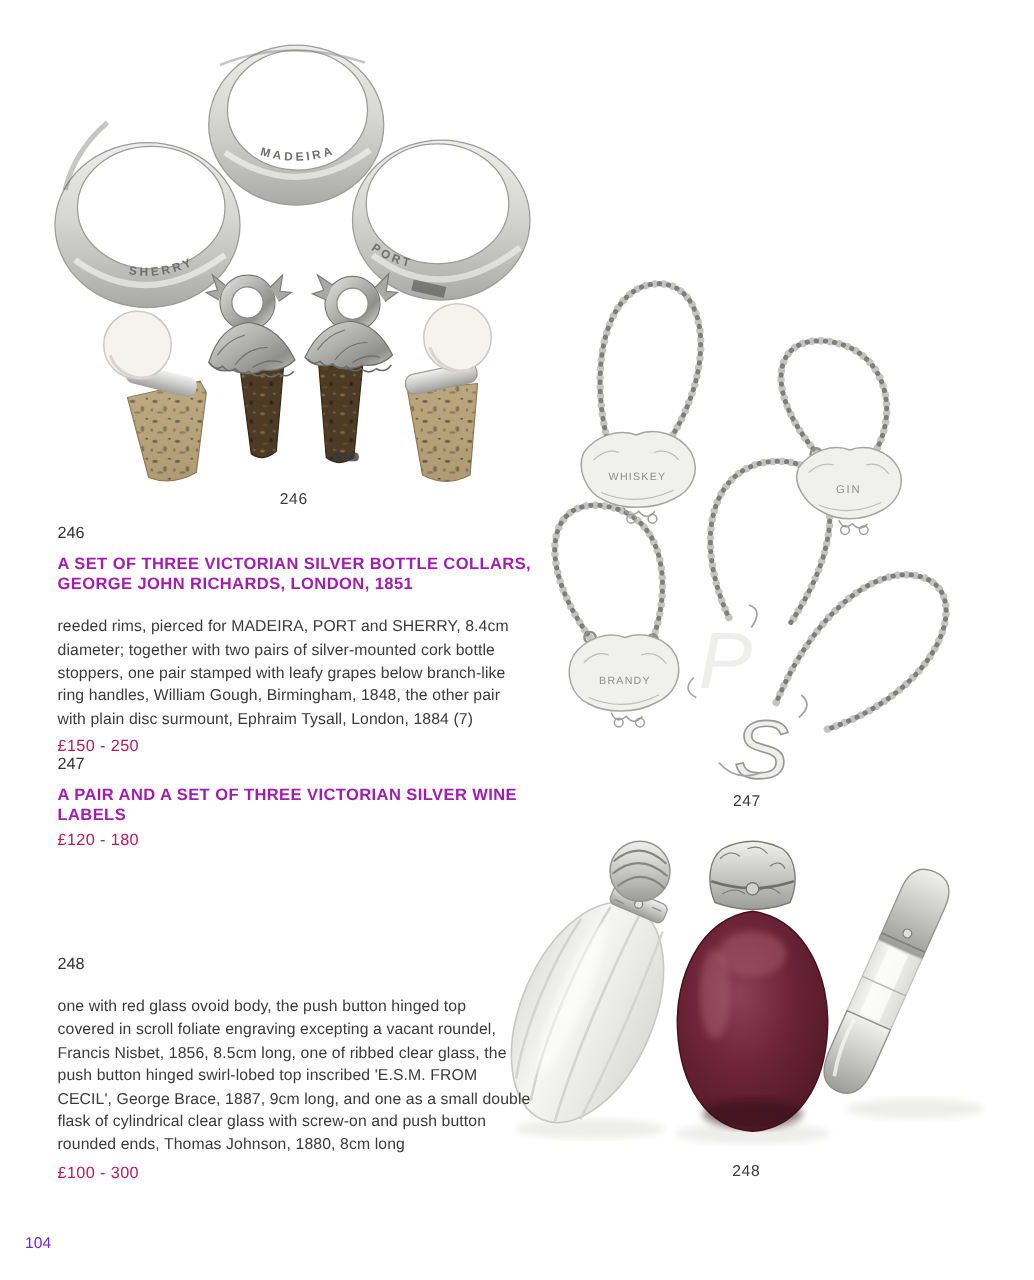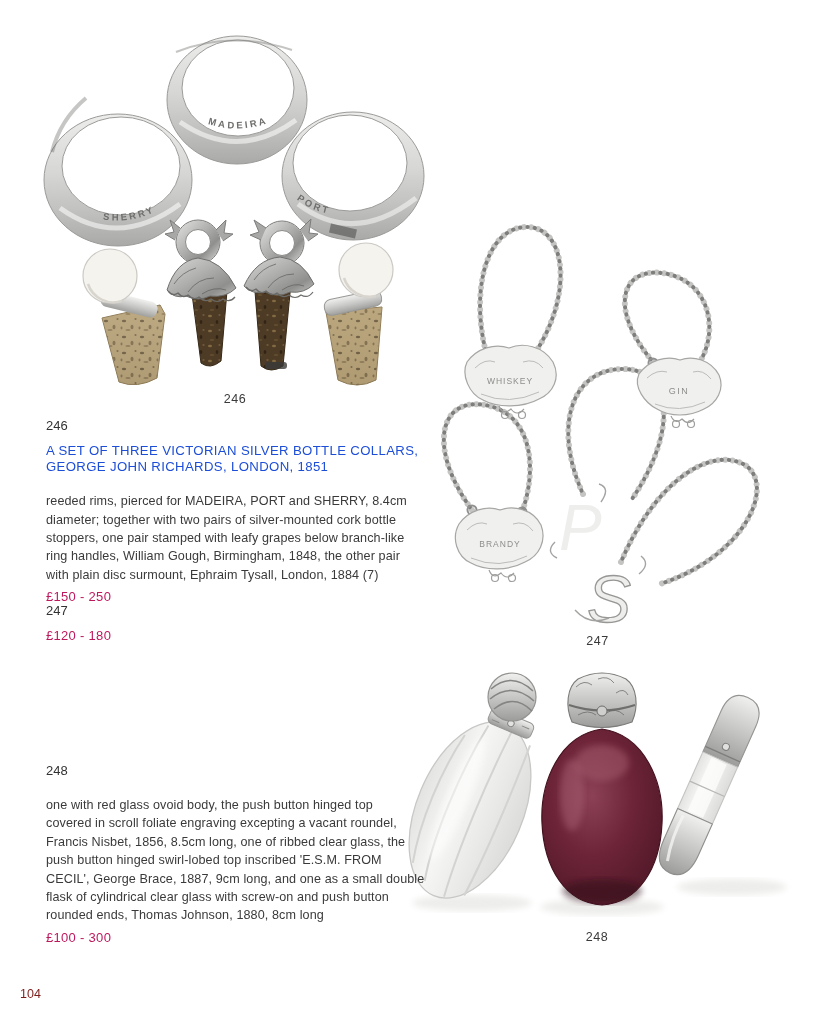--- a/index.html
+++ b/index.html
@@ -7,29 +7,29 @@
     position:relative;width:827px;height:1024px;background:#ffffff;
     font-family:"Liberation Sans",sans-serif;color:#2e2e2e;overflow:hidden;
   }
   .figure{position:absolute;}
   .fig-caption{
     position:absolute;text-align:center;font-size:12.5px;color:#3a3a3a;letter-spacing:.5px;
   }
   .lot-block{position:absolute;left:46px;width:396px;}
   .lot-number{font-size:13px;line-height:14px;margin-bottom:10px;color:#333;}
   .lot-title{
-    font-size:13.2px;line-height:15.6px;letter-spacing:.35px;color:#1d4ed8;
-    white-space:pre-line;margin-bottom:4.5px;
+    font-size:13.2px;line-height:15.6px;letter-spacing:.35px;color:#a21caf;
+    white-space:pre-line;margin-bottom:4.5px;font-weight:bold;
   }
   .lot-desc{
     font-size:12.6px;line-height:18.4px;letter-spacing:.1px;color:#3a3a3a;
     white-space:pre-line;margin-bottom:5px;margin-top:18px;
   }
   .lot-estimate{font-size:13px;letter-spacing:.3px;color:#be185d;}
-  .page-number{position:absolute;left:20px;top:987px;font-size:12.5px;color:#7f1d1d;}
+  .page-number{position:absolute;left:20px;top:987px;font-size:12.5px;color:#6d28d9;}
   svg text{font-family:"Liberation Sans",sans-serif;}
 </style>
 </head>
 <body>
 
 <div class="page">
 
   <div class="figure" style="left:30px;top:12px;width:410px;height:382px;">
     <svg width="410" height="382" viewBox="0 0 410 382">
       <defs>
@@ -293,20 +293,22 @@
     <div class="lot-desc">reeded rims, pierced for MADEIRA, PORT and SHERRY, 8.4cm
 diameter; together with two pairs of silver-mounted cork bottle
 stoppers, one pair stamped with leafy grapes below branch-like
 ring handles, William Gough, Birmingham, 1848, the other pair
 with plain disc surmount, Ephraim Tysall, London, 1884 (7)</div>
     <div class="lot-estimate">£150 - 250</div>
   </div>
 
   <div class="lot-block" style="top:604px;">
     <div class="lot-number">247</div>
+    <div class="lot-title">A PAIR AND A SET OF THREE VICTORIAN SILVER WINE
+LABELS</div>
     <div class="lot-estimate">£120 - 180</div>
   </div>
 
   <div class="lot-block" style="top:764px;">
     <div class="lot-number">248</div>
     <div class="lot-desc">one with red glass ovoid body, the push button hinged top
 covered in scroll foliate engraving excepting a vacant roundel,
 Francis Nisbet, 1856, 8.5cm long, one of ribbed clear glass, the
 push button hinged swirl-lobed top inscribed 'E.S.M. FROM
 CECIL', George Brace, 1887, 9cm long, and one as a small double

